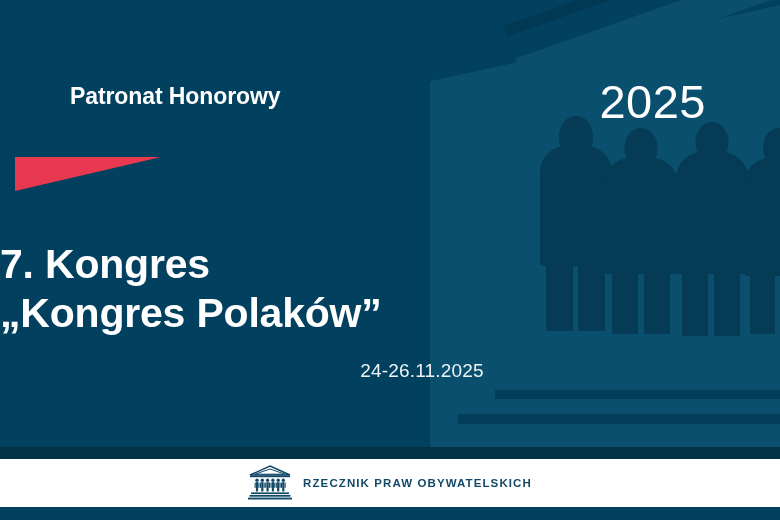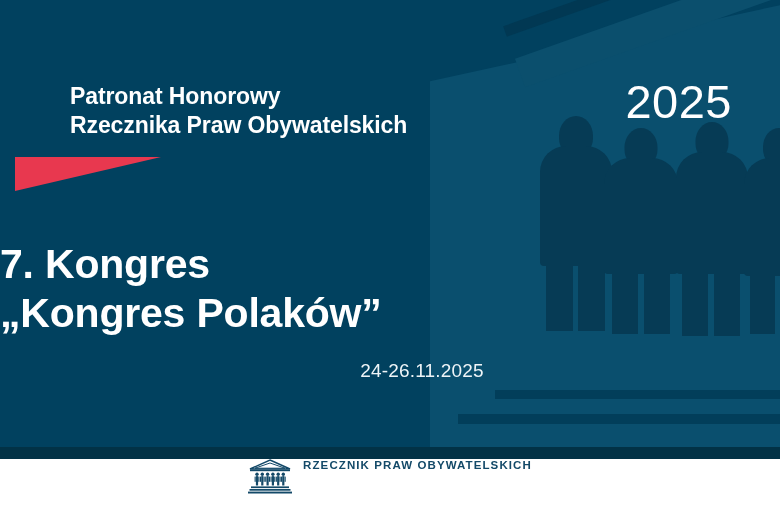--- a/index.html
+++ b/index.html
@@ -166,21 +166,21 @@
     left: 15px;
     top: 157px;
     width: 146px;
     height: 34px;
     background: #e8384f;
     clip-path: polygon(0% 0%, 100% 0%, 0% 100%);
   }
 
   .year {
     position: absolute;
-    right: 48px;
+    right: 74px;
     top: 78px;
     color: #ffffff;
     font-size: 47px;
     font-weight: 300;
     letter-spacing: 0.5px;
     line-height: 1;
   }
 
   .main-title {
     position: absolute;
@@ -208,24 +208,24 @@
     letter-spacing: 0.2px;
     padding-left: 32px;
   }
 
   
   .footer {
     position: absolute;
     left: 0;
     top: 459px;
     width: 780px;
-    height: 61px;
+    height: 48px;
     background: #ffffff;
     display: flex;
-    align-items: flex-start;
+    align-items: center;
     justify-content: center;
     gap: 11px;
   }
   .footer-logo-mark {
     width: 44px;
     height: 36px;
     flex: none;
     display: block;
   }
   .footer-logo-text {
@@ -276,21 +276,20 @@
 
     <div class="bg-bar bg-bar-1"></div>
     <div class="bg-bar bg-bar-2"></div>
     <div class="bg-bottomband"></div>
   </div>
 
   <div class="content">
 
     <div class="patronage">
       <span class="line">Patronat Honorowy</span>
-      <span class="line">Rzecznika Praw Obywatelskich</span>
     </div>
 
     <div class="red-flag"></div>
 
     <div class="year">2025</div>
 
     <div class="main-title">
       <span class="line">7. Kongres</span>
       <span class="line">„Kongres Polaków”</span>
     </div>

